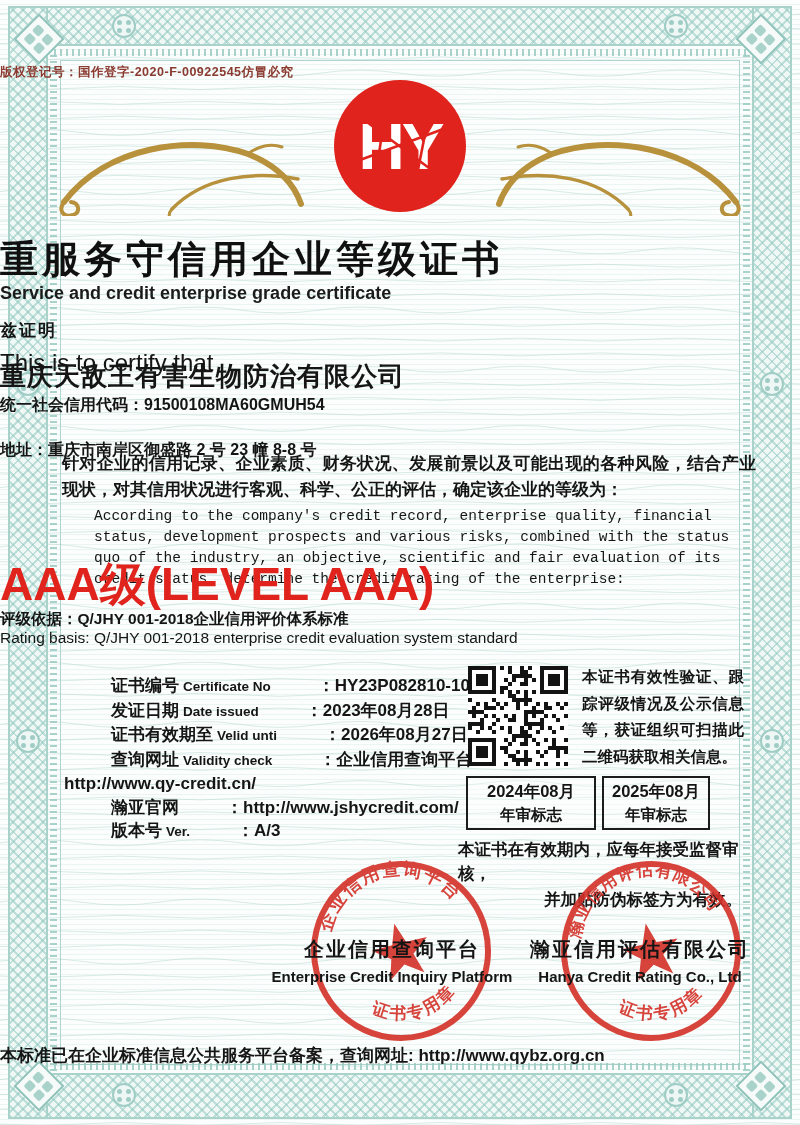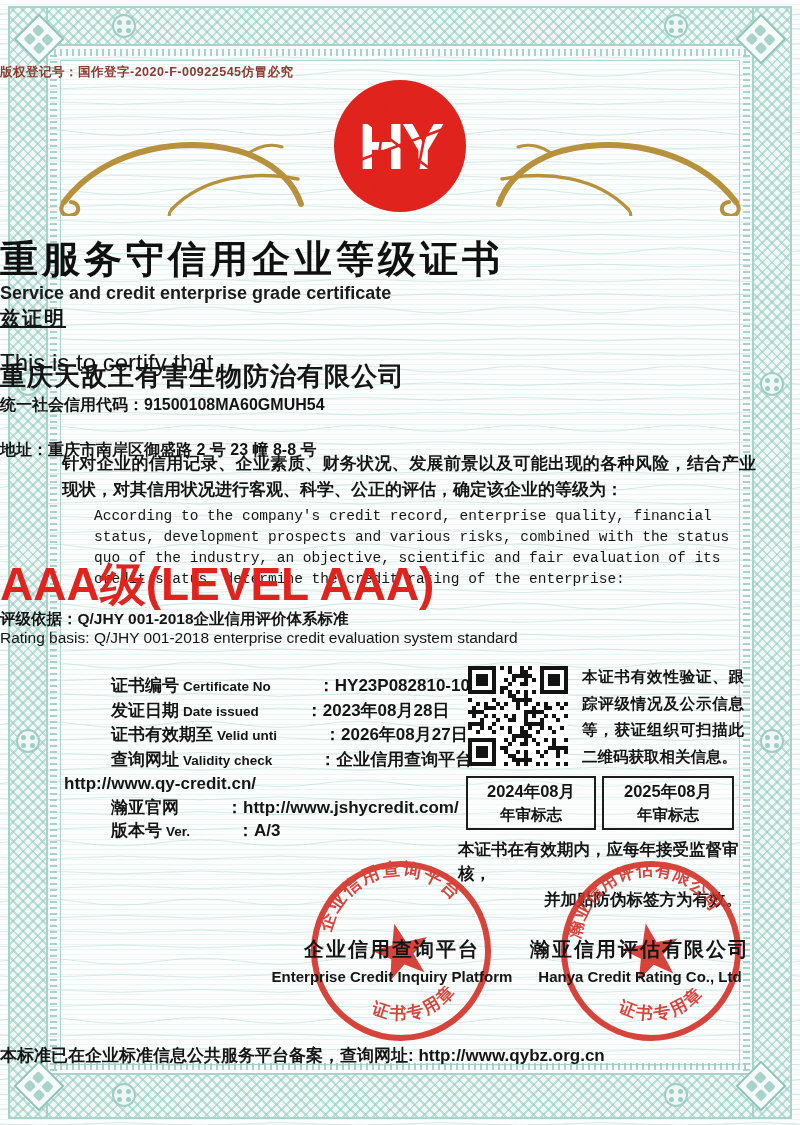--- a/index.html
+++ b/index.html
@@ -46,42 +46,42 @@
 
   
   .abs{position:absolute;z-index:3;}
   .center{left:0;right:0;}
   .notice{top:64px;font-size:12.5px;font-weight:bold;color:var(--maroon);letter-spacing:.5px;z-index:5;}
   .logo{left:334px;top:80px;width:132px;height:132px;z-index:4;}
   .flourish{top:116px;width:252px;height:100px;}
   .flourish.fl{left:54px;} .flourish.fr{left:494px;transform:scaleX(-1);}
   .title-zh{top:234px;font-size:38px;font-weight:800;letter-spacing:4px;color:#101010;}
   .title-en{top:283px;font-size:18px;font-weight:600;color:#1b1b1b;}
-  .certify-zh{top:305px;font-size:20px;font-weight:bold;letter-spacing:2px;text-decoration:underline;}
+  .certify-zh{top:319px;font-size:17px;font-weight:bold;letter-spacing:2px;}
   .certify-en{top:349px;font-size:24px;font-weight:500;}
   .company{top:359px;font-size:26px;font-weight:800;letter-spacing:1px;}
   .codeline{top:395px;font-size:16px;font-weight:bold;}
   .addrline{top:440px;font-size:16px;font-weight:bold;}
   .para{left:62px;right:44px;top:452px;text-align:left;font-family:Liberation Mono, monospace;}
   .para .zh{font-size:17px;font-weight:bold;line-height:1.5;text-align:justify;}
   .para .en{margin-top:3px;font-size:14.5px;font-weight:500;line-height:1.45;padding-left:32px;}
   .level{top:554px;font-size:46px;font-weight:800;color:var(--accent);letter-spacing:0;}
   .basis-zh{top:609px;font-size:15.5px;font-weight:bold;}
   .basis-en{top:629px;font-size:15.5px;font-weight:500;}
   .details{left:64px;top:676px;width:400px;}
   .drow{margin-bottom:4.5px;white-space:nowrap;line-height:19px;}
   .dzh{font-size:17px;font-weight:bold;margin-left:47px;}
   .den{font-size:13.5px;font-weight:600;margin-left:4px;}
   .dval{font-size:17px;font-weight:bold;text-align:center;}
   .qr{left:468px;top:666px;width:100px;height:100px;background:#fff;padding:0;}
   .qrnote{left:582px;top:664px;width:162px;font-size:15.5px;font-weight:bold;line-height:1.72;text-align:justify;}
   .annualbox{top:776px;height:54px;border:2px solid #1c1c1c;display:flex;flex-direction:column;
     justify-content:center;text-align:center;font-weight:bold;background:rgba(252,254,253,.35);}
   .annualbox .l1{font-size:16.5px;} .annualbox .l2{font-size:15.5px;margin-top:2px;}
-  .ab0{left:466px;width:130px;} .ab1{left:602px;width:132px;}
+  .ab0{left:466px;width:130px;} .ab1{left:602px;width:108px;}
   .supnote{left:458px;top:838px;width:284px;font-size:16.5px;font-weight:bold;line-height:1.45;}
   .supnote .l2{text-align:right;margin-top:2px;}
   .seal{position:absolute;width:190px;height:190px;z-index:4;opacity:.9;}
   .seal.s0{left:306px;top:856px;transform:rotate(-14deg);}
   .seal.s1{left:556px;top:856px;transform:rotate(-11deg);}
   .org{position:absolute;z-index:5;text-align:center;top:936px;}
   .org .zh{font-size:20px;font-weight:800;letter-spacing:2px;}
   .org .en{font-size:15px;font-weight:600;margin-top:5px;}
   .org.o0{left:270px;width:244px;} .org.o1{left:512px;width:256px;}
   .footer{top:1044px;font-size:17px;font-weight:bold;z-index:3;}

